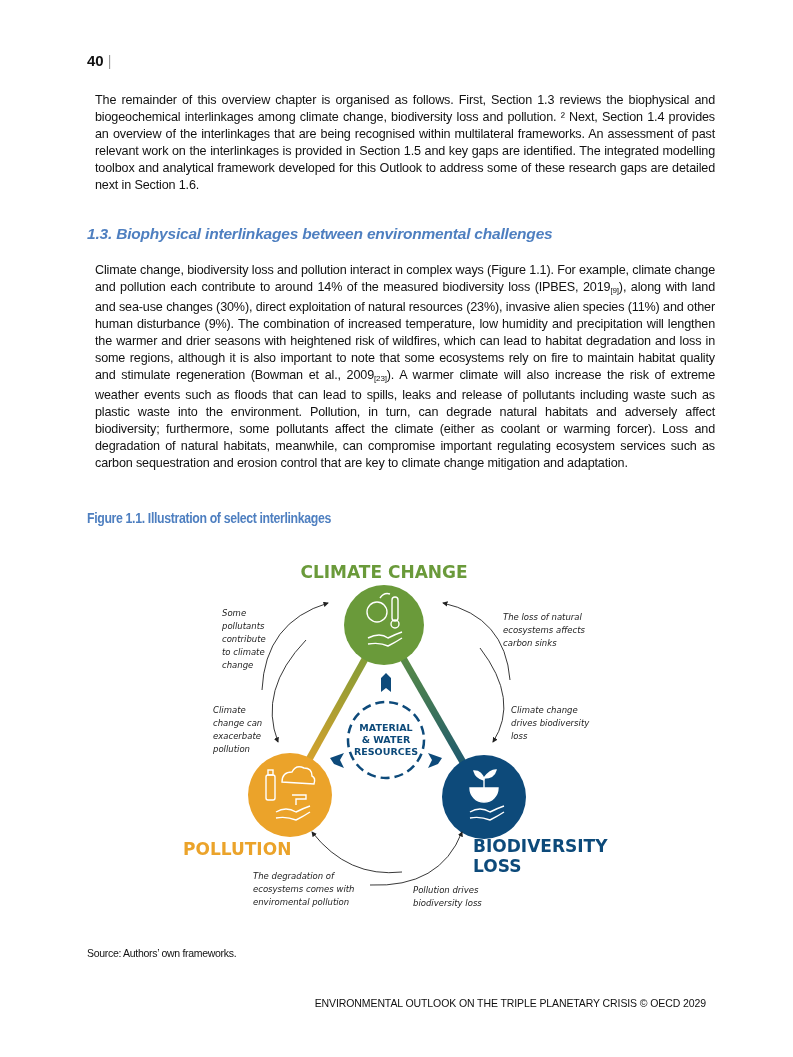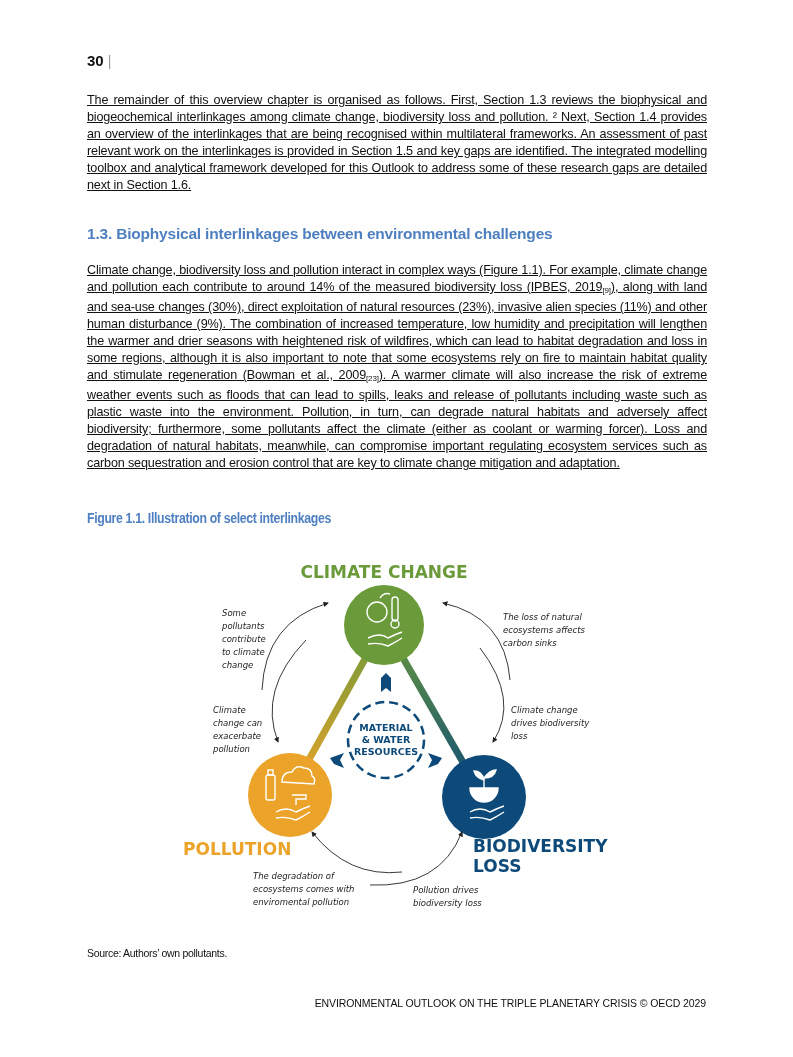--- a/index.html
+++ b/index.html
@@ -1,39 +1,39 @@
 <!DOCTYPE html>
 <html><head>
 <meta charset="utf-8">
 <style>
   html, body { margin: 0; padding: 0; background: #ffffff; }
   body { width: 793px; height: 1057px; position: relative; overflow: hidden;
          font-family: "Liberation Sans", sans-serif; color: #111; }
   .page-num { position: absolute; left: 87px; top: 52px; font-size: 15px; font-weight: bold; }
   .page-num .sep { font-weight: normal; color: #999; margin-left: 4px; font-size: 14px; }
-  .para { position: absolute; left: 87px; width: 620px; font-size: 12.6px; line-height: 17px;
-          text-align: justify; letter-spacing: -0.15px; text-decoration: underline; }
+  .para { position: absolute; left: 95px; width: 620px; font-size: 12.6px; line-height: 17px;
+          text-align: justify; letter-spacing: -0.15px; }
   .para sub { font-size: 8px; vertical-align: -2px; }
   .p1 { top: 92px; }
   .p2 { top: 262px; }
   .section-title { position: absolute; left: 87px; top: 225px; font-size: 15.5px; font-weight: bold;
-                   color: #4e7fc0; letter-spacing: -0.2px; }
+                   color: #4e7fc0; letter-spacing: -0.2px; font-style: italic; }
   .fig-title { position: absolute; left: 87px; top: 510px; font-size: 14px; font-weight: bold;
                color: #4e7fc0; letter-spacing: -0.4px; transform: scaleX(0.88); transform-origin: left; }
   .diagram { position: absolute; left: 170px; top: 550px; width: 460px; height: 370px; }
   .source { position: absolute; left: 87px; top: 947px; font-size: 10.5px; letter-spacing: -0.3px; }
   .footer { position: absolute; right: 87px; top: 997px; font-size: 10.5px; letter-spacing: -0.1px; }
   .d-label { font-family: "DejaVu Sans", sans-serif; font-weight: bold; }
   .d-note { font-family: "DejaVu Sans", sans-serif; font-style: italic; font-size: 8.5px; fill: #222; }
 </style>
 </head>
 <body>
 
 <div class="page-num">
-  <span>30</span><span class="sep">|</span>
+  <span>40</span><span class="sep">|</span>
 </div>
 
 <p class="para p1" style="margin:0">The remainder of this overview chapter is organised as follows. First, Section 1.3 reviews the biophysical and biogeochemical interlinkages among climate change, biodiversity loss and pollution. ² Next, Section 1.4 provides an overview of the interlinkages that are being recognised within multilateral frameworks. An assessment of past relevant work on the interlinkages is provided in Section 1.5 and key gaps are identified. The integrated modelling toolbox and analytical framework developed for this Outlook to address some of these research gaps are detailed next in Section 1.6.</p>
 
 <div class="section-title">1.3. Biophysical interlinkages between environmental challenges</div>
 
 <p class="para p2" style="margin:0"><span>Climate change, biodiversity loss and pollution interact in complex ways (Figure 1.1). For example, climate change and pollution each contribute to around 14% of the measured biodiversity loss (IPBES, 2019</span><sub>[9]</sub><span>), along with land and sea-use changes (30%), direct exploitation of natural resources (23%), invasive alien species (11%) and other human disturbance (9%). The combination of increased temperature, low humidity and precipitation will lengthen the warmer and drier seasons with heightened risk of wildfires, which can lead to habitat degradation and loss in some regions, although it is also important to note that some ecosystems rely on fire to maintain habitat quality and stimulate regeneration (Bowman et al., 2009</span><sub>[23]</sub><span>). A warmer climate will also increase the risk of extreme weather events such as floods that can lead to spills, leaks and release of pollutants including waste such as plastic waste into the environment. Pollution, in turn, can degrade natural habitats and adversely affect biodiversity; furthermore, some pollutants affect the climate (either as coolant or warming forcer). Loss and degradation of natural habitats, meanwhile, can compromise important regulating ecosystem services such as carbon sequestration and erosion control that are key to climate change mitigation and adaptation.</span></p>
 
 <div class="fig-title">Figure  1.1. Illustration of select interlinkages</div>
 
@@ -144,15 +144,15 @@
     <text x="253" y="879" class="d-note">The degradation of</text>
     <text x="253" y="892" class="d-note">ecosystems comes with</text>
     <text x="253" y="905" class="d-note">enviromental pollution</text>
   </g>
   <g>
     <text x="413" y="893" class="d-note">Pollution drives</text>
     <text x="413" y="906" class="d-note">biodiversity loss</text>
   </g>
 </svg>
 
-<div class="source">Source: Authors’ own pollutants.</div>
+<div class="source">Source: Authors’ own frameworks.</div>
 
 <div class="footer">ENVIRONMENTAL OUTLOOK ON THE TRIPLE PLANETARY CRISIS © OECD 2029</div>
 
 </body></html>

